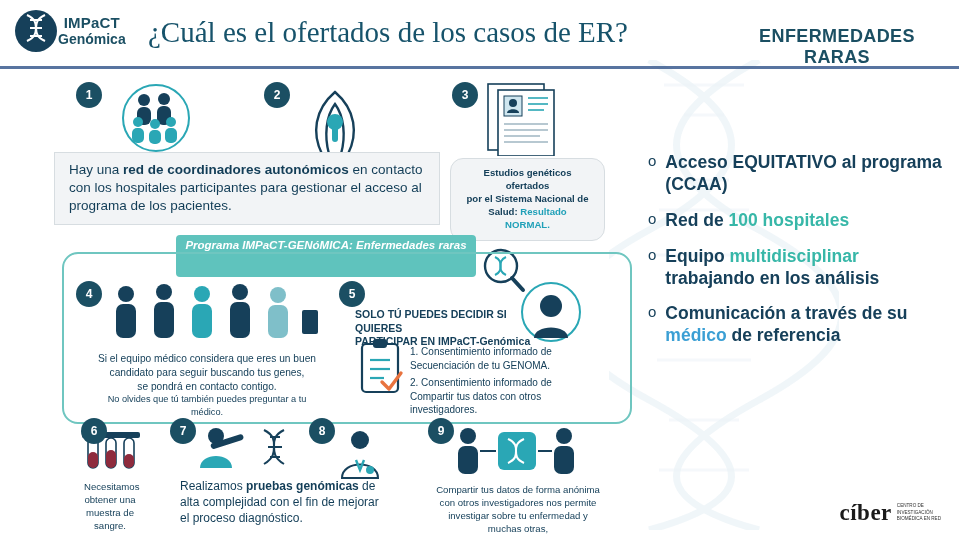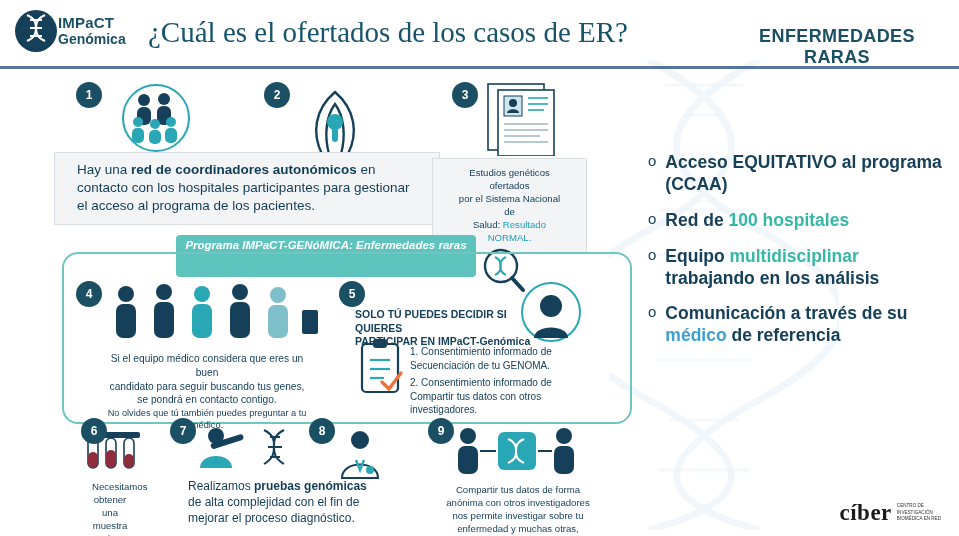--- a/index.html
+++ b/index.html
@@ -30,21 +30,21 @@
   
   .logo-mark {
     position: absolute; left: 14px; top: 8px;
     width: 44px; height: 46px;
   }
   .logo-mark svg { width: 100%; height: 100%; }
   .logo-text {
     position: absolute; left: 58px; top: 14px;
     color: #1b4f63; line-height: 1.15;
   }
-  .logo-text .l1 { font-size: 15px; font-weight: bold; letter-spacing: .2px; }
+  .logo-text .l1 { font-size: 15px; font-weight: bold; letter-spacing: .2px; text-align: center; }
   .logo-text .l2 { font-size: 14px; font-weight: bold; }
 
   .slide-title {
     position: absolute; left: 148px; top: 16px;
     font-family: "Liberation Serif", serif;
     font-size: 29px;
     color: #17536b;
   }
 
   .rare-dis {
@@ -76,36 +76,37 @@
     display: flex; align-items: center; justify-content: center;
     z-index: 5;
   }
 
   
   .tbox {
     position: absolute;
     background: #f2f4f6;
     border: 1px solid #d7dde1;
     color: #16405a;
-    padding: 8px 22px;
+    padding: 8px 14px;
     line-height: 1.35;
   }
 
   .box1 {
     left: 54px; top: 152px; width: 386px;
     font-size: 13.5px;
     color: #123d57;
   }
   .box1 b { color: #123d57; }
 
   .box2 {
-    left: 432px; top: 158px; width: 155px;
-    font-size: 9.6px; font-weight: normal;
+    left: 450px; top: 158px; width: 155px;
+    font-size: 9.6px; font-weight: bold;
     text-align: center;
     color: #16405a;
+    border-radius: 13px;
   }
   .box2 .norm { color: #20a0b8; text-align: center; }
 
   
   .prog-banner {
     position: absolute;
     left: 176px; top: 235px;
     width: 300px; height: 42px;
     background: #5fc3bd;
     border-radius: 4px;

